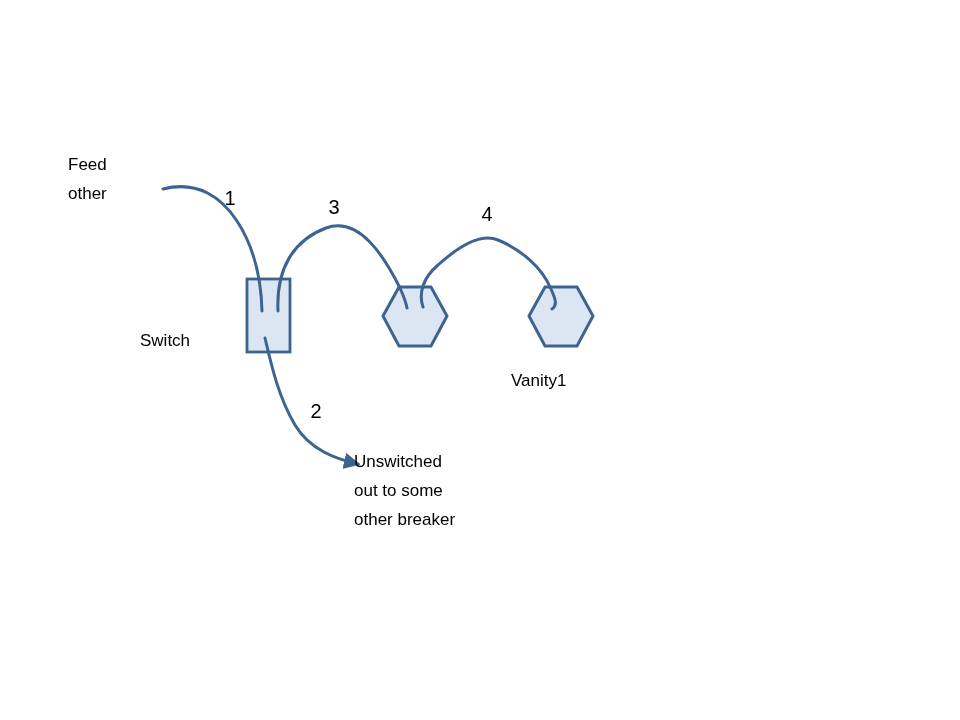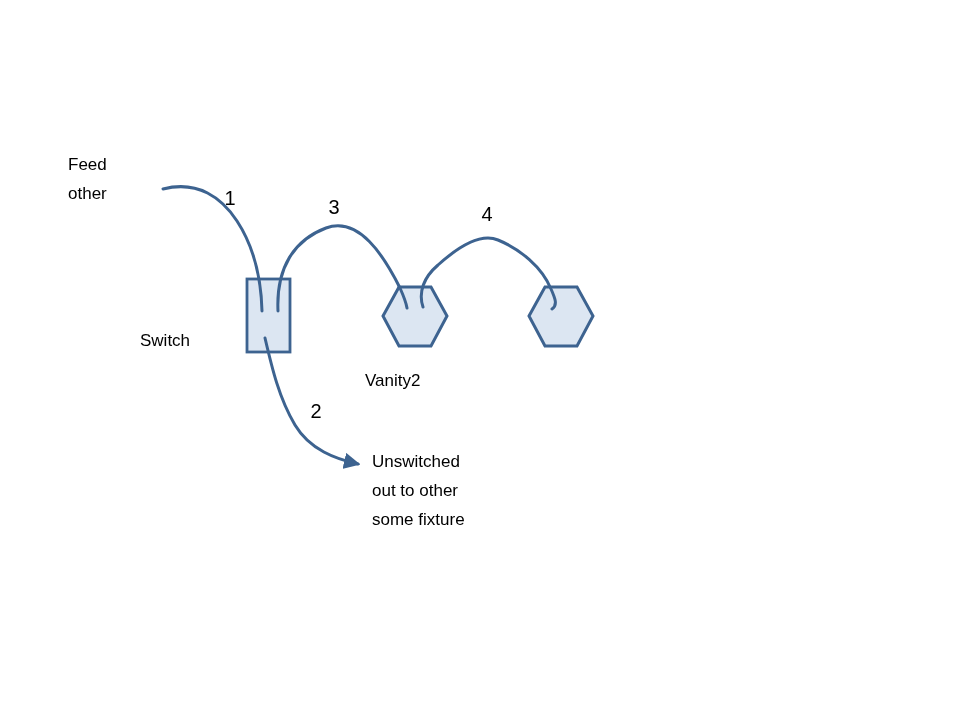--- a/index.html
+++ b/index.html
@@ -60,27 +60,27 @@
 
   <div class="label" style="left:68px; top:150px; width:112px;">
     <div>Feed</div>
     <div>other</div>
   </div>
 
   <div class="label" style="left:140px; top:302px; width:98px;margin-top:24px;">
     <div>Switch</div>
   </div>
 
-  <div class="label" style="left:365px; top:366px; width:100px;">Vanity2</div>
 
+  <div class="label" style="left:511px; top:366px; width:100px;">Vanity1</div>
 
-  <div class="label" style="left:372px; top:447px; width:146px;">
+  <div class="label" style="left:354px; top:447px; width:146px;">
     <div>Unswitched</div>
-    <div>out to other</div>
-    <div>some fixture</div>
+    <div>out to some</div>
+    <div>other breaker</div>
   </div>
 
   <div class="num" style="left:222px; top:186px; width:16px;">1</div>
   <div class="num" style="left:308px; top:399px; width:16px;">2</div>
   <div class="num" style="left:326px; top:195px; width:16px;">3</div>
   <div class="num" style="left:479px; top:202px; width:16px;">4</div>
 
 </div>
 
 </body></html>

